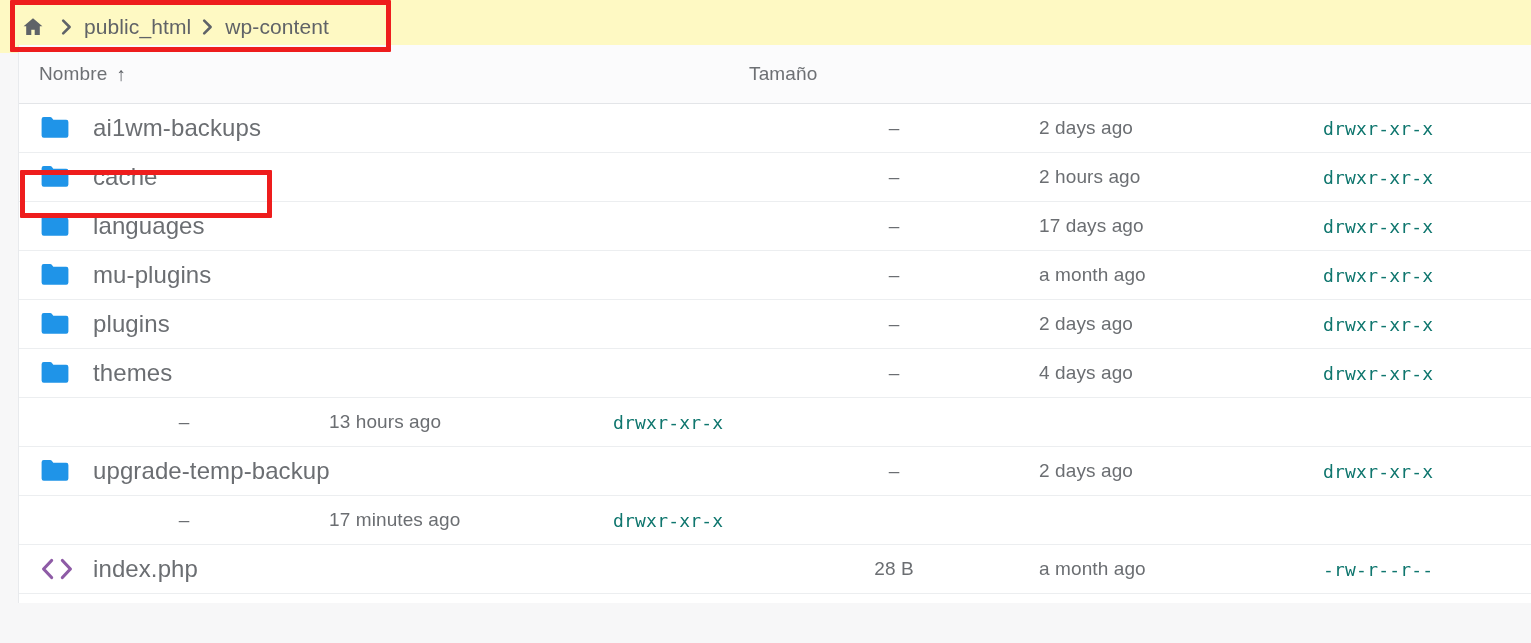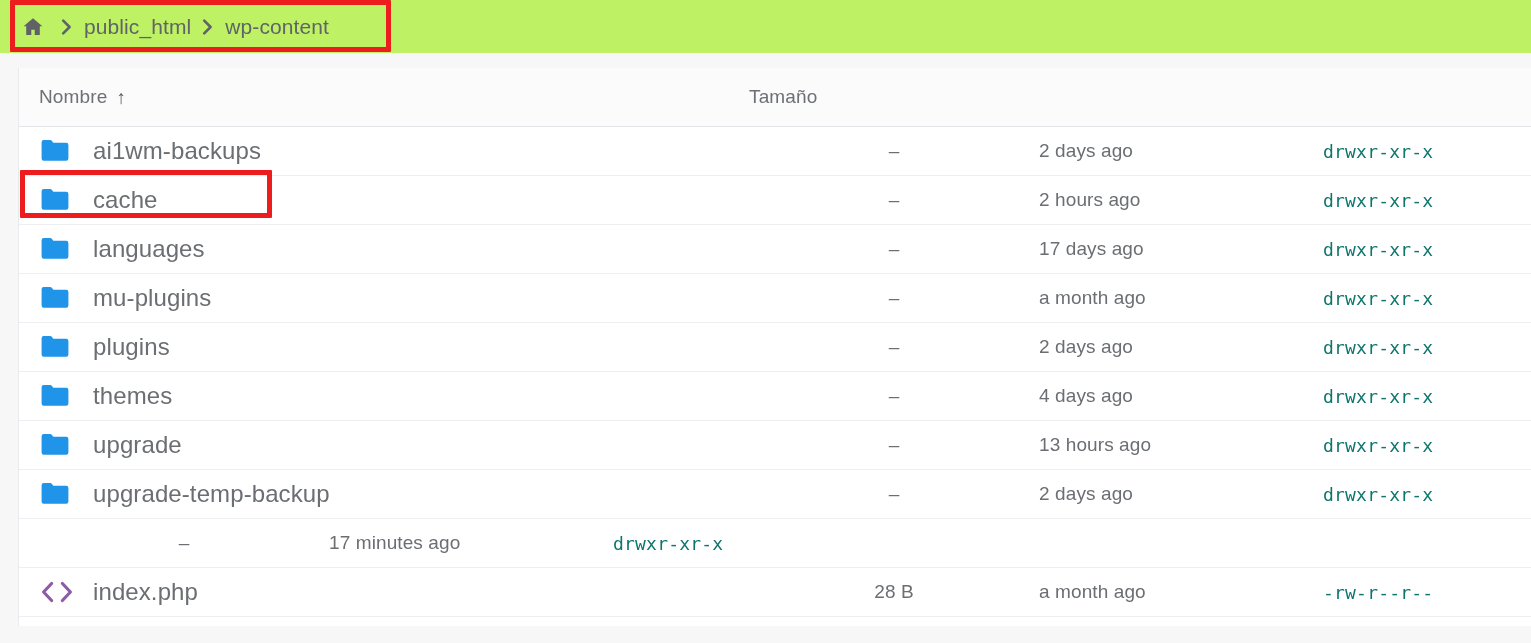--- a/index.html
+++ b/index.html
@@ -15,21 +15,21 @@
     position: relative;
   }
 
   
   .breadcrumb-bar {
     position: absolute;
     left: 0;
     top: 0;
     width: 1531px;
     height: 53px;
-    background: #bef264;
+    background: #fef9c3;
     display: flex;
     align-items: center;
     padding-left: 20px;
     box-sizing: border-box;
   }
   .crumb-home {
     display: inline-flex;
     align-items: center;
     justify-content: center;
     width: 26px;
@@ -52,21 +52,21 @@
     font-size: 21px;
     letter-spacing: 0.1px;
     cursor: pointer;
     white-space: nowrap;
   }
 
   
   .table-panel {
     position: absolute;
     left: 18px;
-    top: 68px;
+    top: 45px;
     width: 1513px;
     height: 558px;
     background: #ffffff;
     border-left: 1px solid #e8eaed;
     box-sizing: border-box;
     overflow: hidden;
   }
 
   .row {
     display: flex;
@@ -272,28 +272,20 @@
               <path d="M2.6 4.2a2.2 2.2 0 0 1 2.2-2.2h6.3c.7 0 1.3.3 1.7.8l1.5 1.9h12.9a2.2 2.2 0 0 1 2.2 2.2v13.6a2.2 2.2 0 0 1-2.2 2.2H4.8a2.2 2.2 0 0 1-2.2-2.2V4.2z" fill="#1f94e8"></path>
             </svg>
           </div>
           <span class="name-text">themes</span>
         </div>
         <div class="col-size cell-text">–</div>
         <div class="col-date cell-text">4 days ago</div>
         <div class="col-perm perm-text">drwxr-xr-x</div>
       </div>
       <div class="row">
-        <div class="col-name">
-          <div class="icon-cell folder-icon">
-            <svg width="30" height="26" viewBox="0 0 30 26" aria-hidden="true">
-              <path d="M2.6 4.2a2.2 2.2 0 0 1 2.2-2.2h6.3c.7 0 1.3.3 1.7.8l1.5 1.9h12.9a2.2 2.2 0 0 1 2.2 2.2v13.6a2.2 2.2 0 0 1-2.2 2.2H4.8a2.2 2.2 0 0 1-2.2-2.2V4.2z" fill="#1f94e8"></path>
-            </svg>
-          </div>
-          <span class="name-text">upgrade</span>
-        </div>
         <div class="col-size cell-text">–</div>
         <div class="col-date cell-text">13 hours ago</div>
         <div class="col-perm perm-text">drwxr-xr-x</div>
       </div>
       <div class="row">
         <div class="col-name">
           <div class="icon-cell folder-icon">
             <svg width="30" height="26" viewBox="0 0 30 26" aria-hidden="true">
               <path d="M2.6 4.2a2.2 2.2 0 0 1 2.2-2.2h6.3c.7 0 1.3.3 1.7.8l1.5 1.9h12.9a2.2 2.2 0 0 1 2.2 2.2v13.6a2.2 2.2 0 0 1-2.2 2.2H4.8a2.2 2.2 0 0 1-2.2-2.2V4.2z" fill="#1f94e8"></path>
             </svg>

